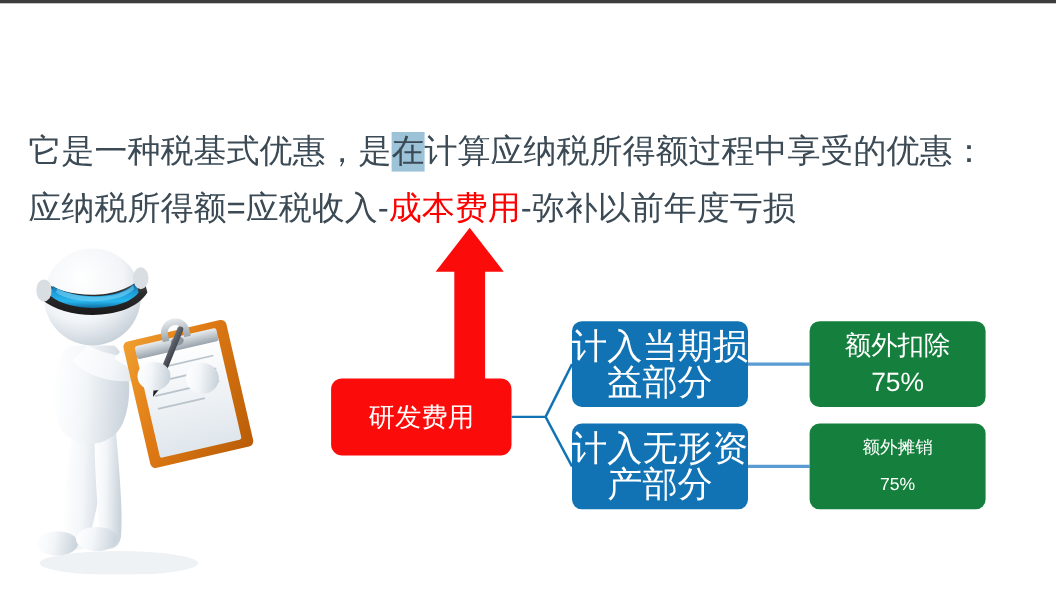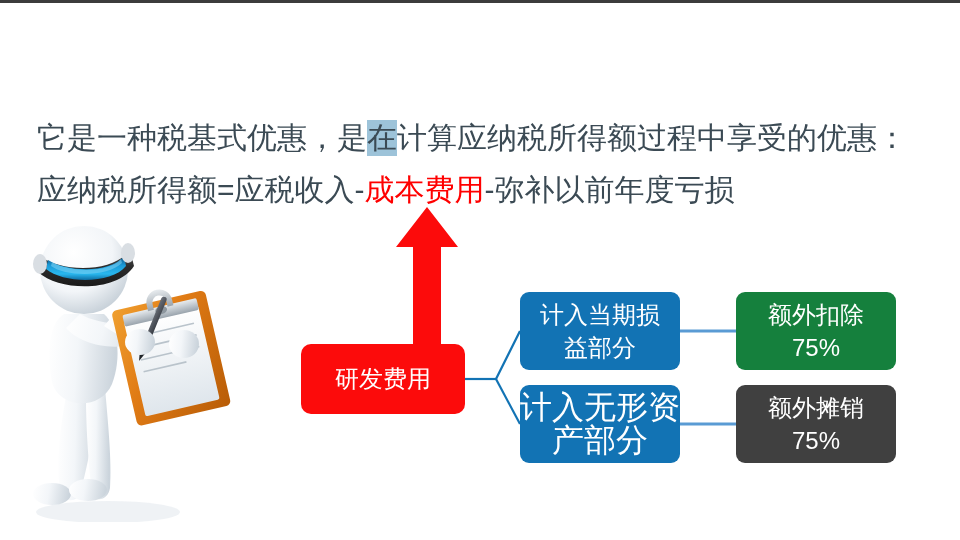--- a/index.html
+++ b/index.html
@@ -27,21 +27,21 @@
     position: absolute;
     left: 26px;
     top: 112px;
     width: 920px;
     font-size: 30px;
     line-height: 52px;
     color: #3b4a54;
     letter-spacing: 0px;
     white-space: nowrap;
   }
-  .hl-line { display: block; height: 52px; margin-left: 11px; }
+  .hl-line { display: block; height: 52px; }
   .mark-blue {
     background: #9dc3d9;
     padding: 1px 0 2px 0;
   }
   .mark-red {
     color: #ff0000;
     font-weight: normal;
   }
 
   
@@ -81,42 +81,42 @@
     background: #fc0b0b;
     font-size: 24px;
     border-radius: 10px;
     z-index: 4;
     font-family: Liberation Mono, monospace;
   }
   #box-blue-1 {
     left: 520px; top: 292px;
     width: 160px; height: 78px;
     background: #1273b4;
-    font-size: 24px;
+    font-size: 32px;
     line-height: 33px;
   }
   #box-blue-2 {
     left: 520px; top: 385px;
     width: 160px; height: 78px;
     background: #1273b4;
     font-size: 32px;
     line-height: 33px;
   }
   #box-gold-1 {
     left: 736px; top: 292px;
     width: 160px; height: 78px;
     background: #15803d;
     font-size: 24px;
     line-height: 33px;
   }
   #box-gold-2 {
     left: 736px; top: 385px;
     width: 160px; height: 78px;
-    background: #404040;
-    font-size: 24px;
+    background: #15803d;
+    font-size: 16px;
     line-height: 33px;
   }
 
   
   #connectors {
     position: absolute;
     left: 0; top: 0;
     width: 960px; height: 540px;
     pointer-events: none;
   }

